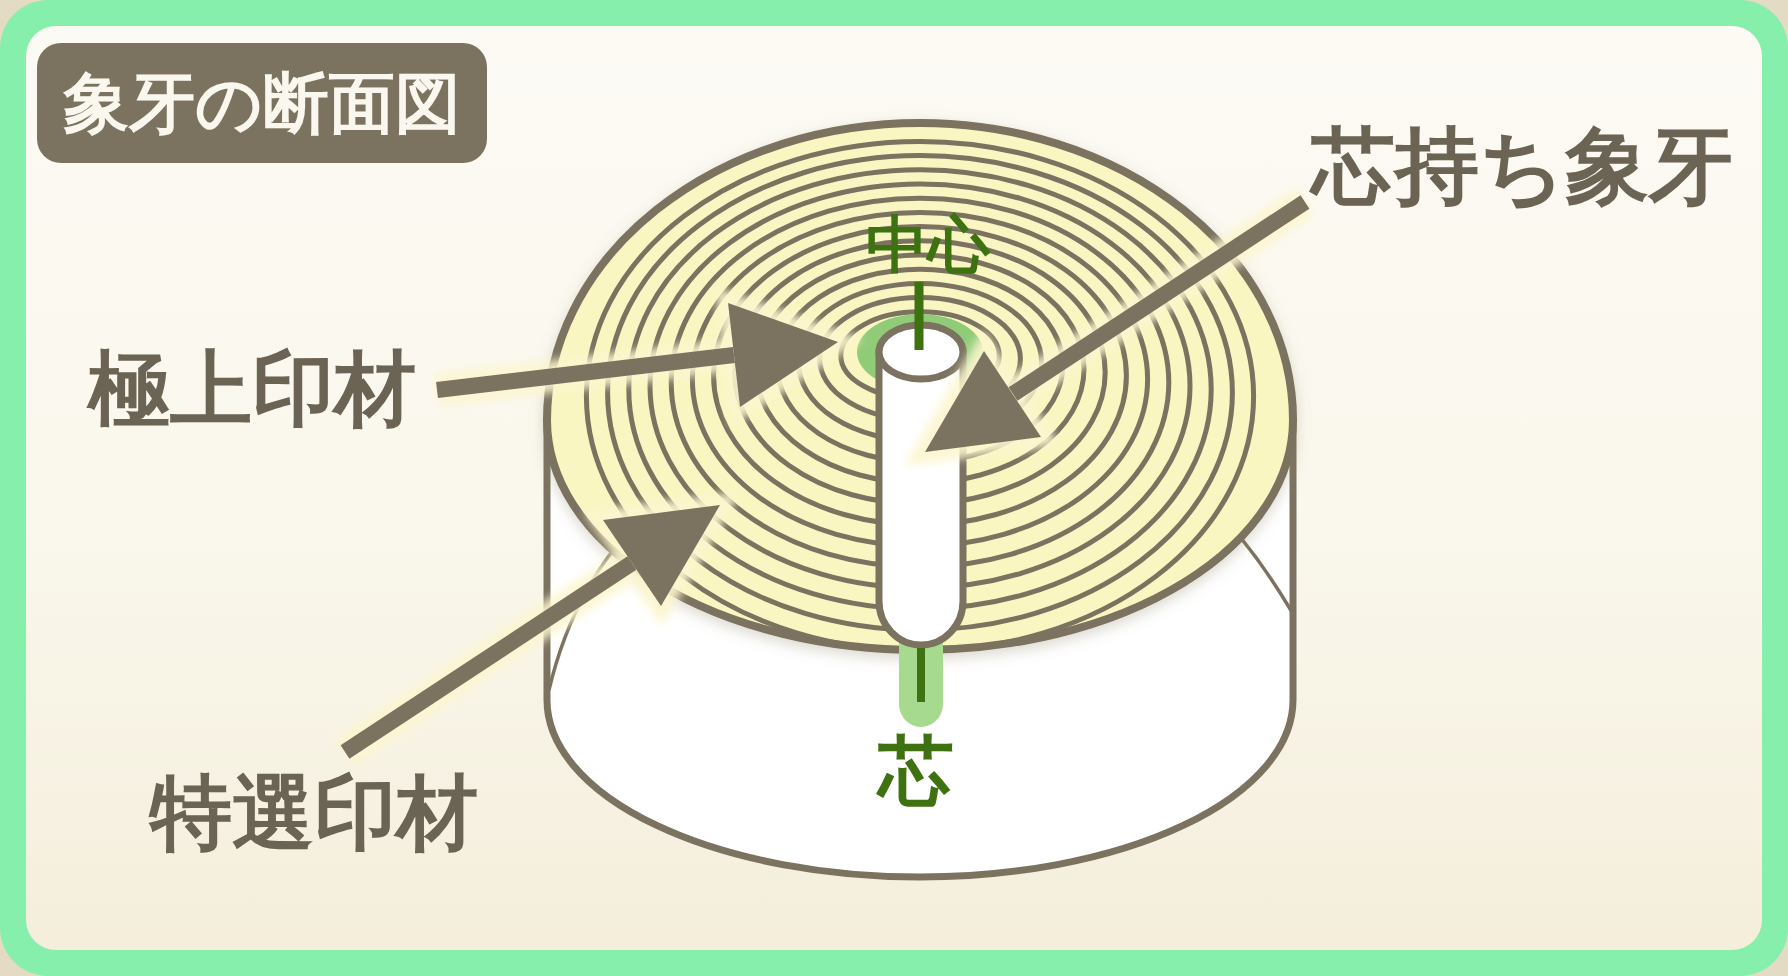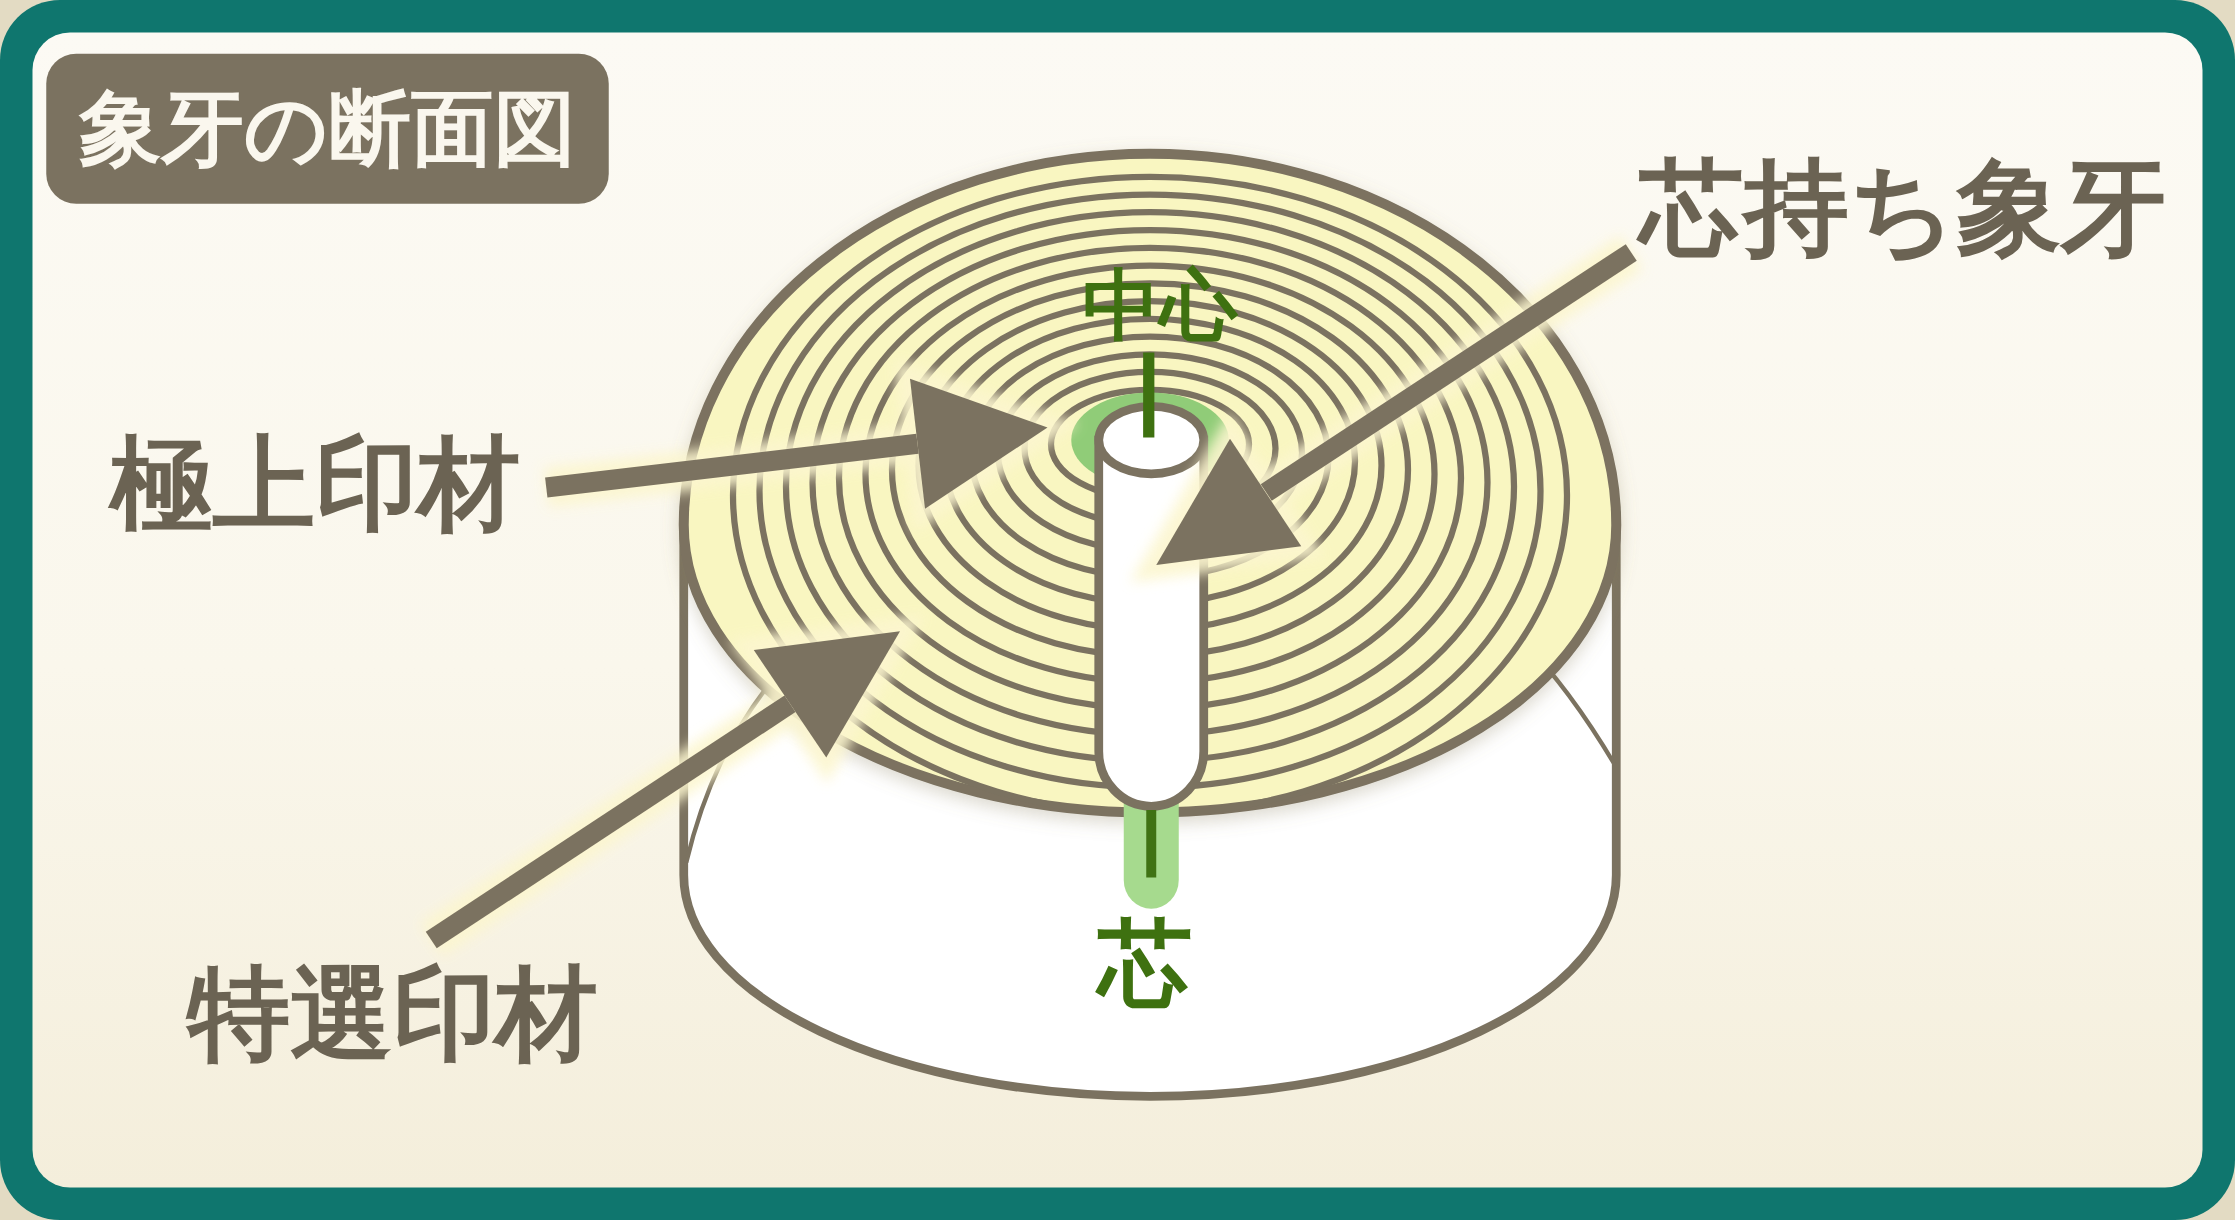--- a/index.html
+++ b/index.html
@@ -1,19 +1,19 @@
 <!DOCTYPE html>
 <html><head>
 <meta charset="utf-8">
 <style>
   html,body{margin:0;padding:0;background:#e3dbc3;}
   .card{
     position:relative;
     width:1788px;height:976px;
-    background:#0f766e;
+    background:#86efac;
     border-radius:48px;
     overflow:hidden;
     font-family:"DejaVu Sans","Liberation Sans",sans-serif;
   }
   .panel{
     position:absolute;
     left:26px;top:26px;right:26px;bottom:26px;
     background:linear-gradient(180deg,#fcfaf4 0%,#faf7ec 55%,#f4eedb 100%);
     border-radius:30px;
   }

